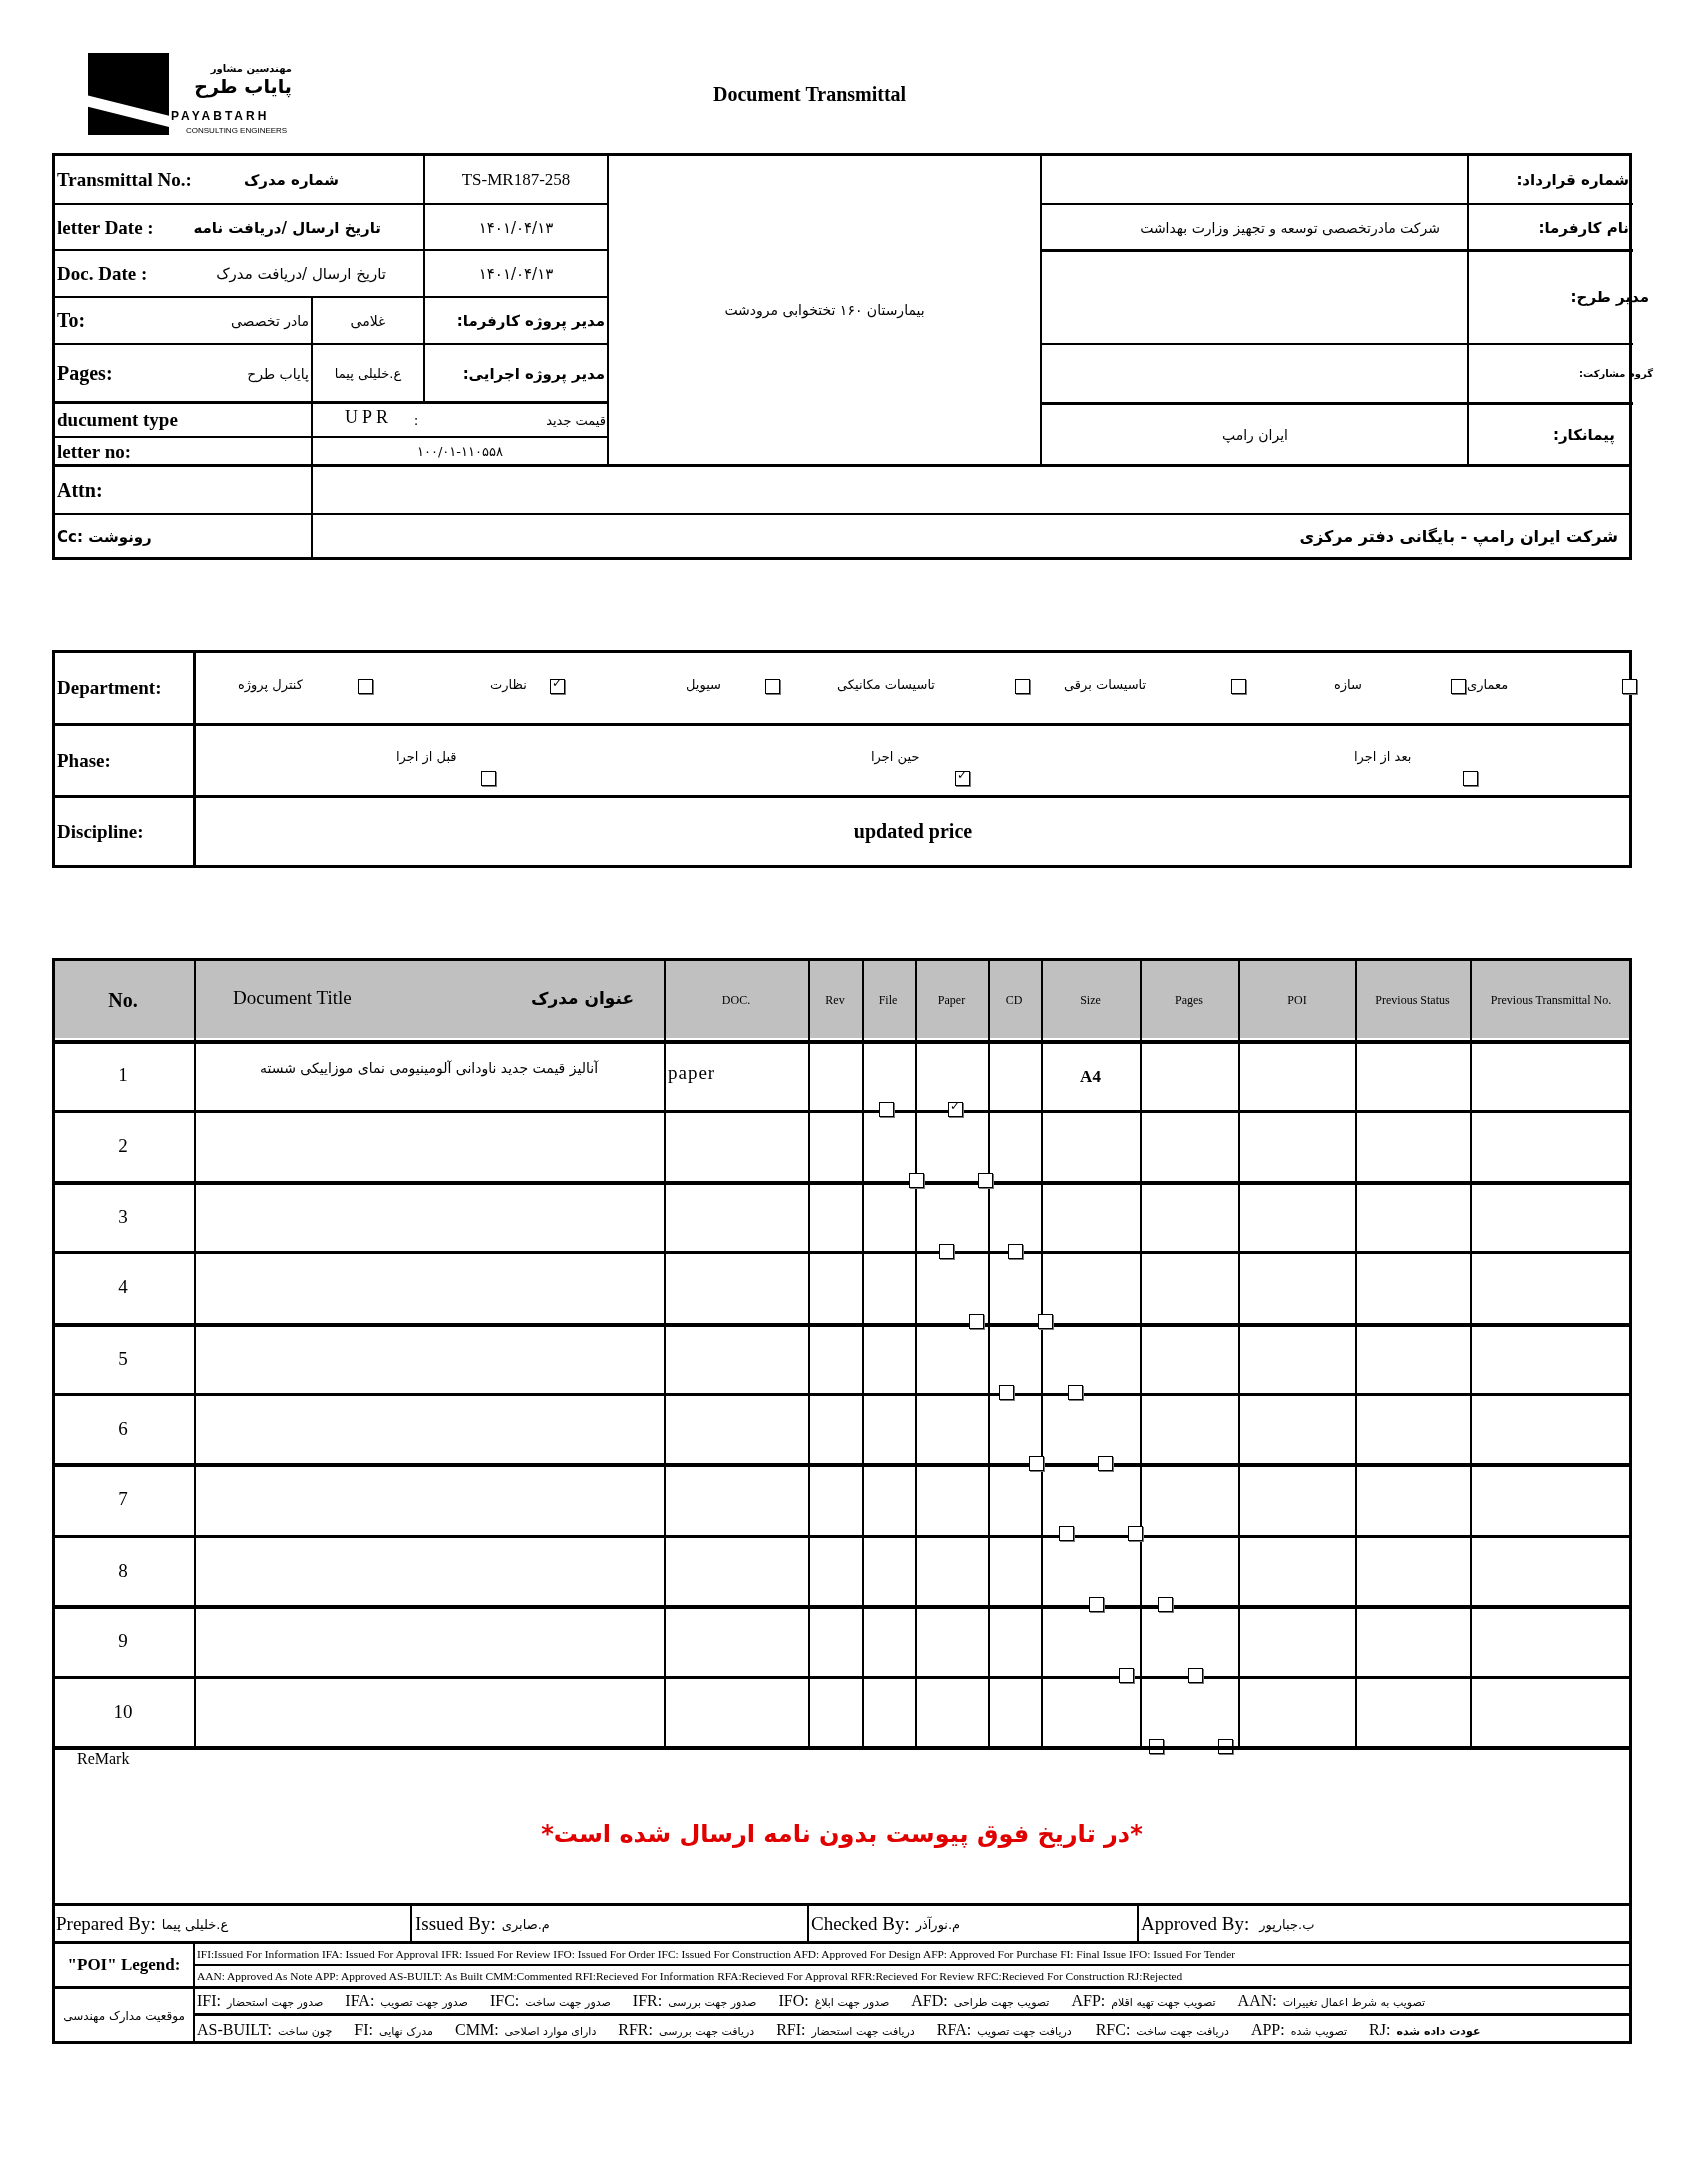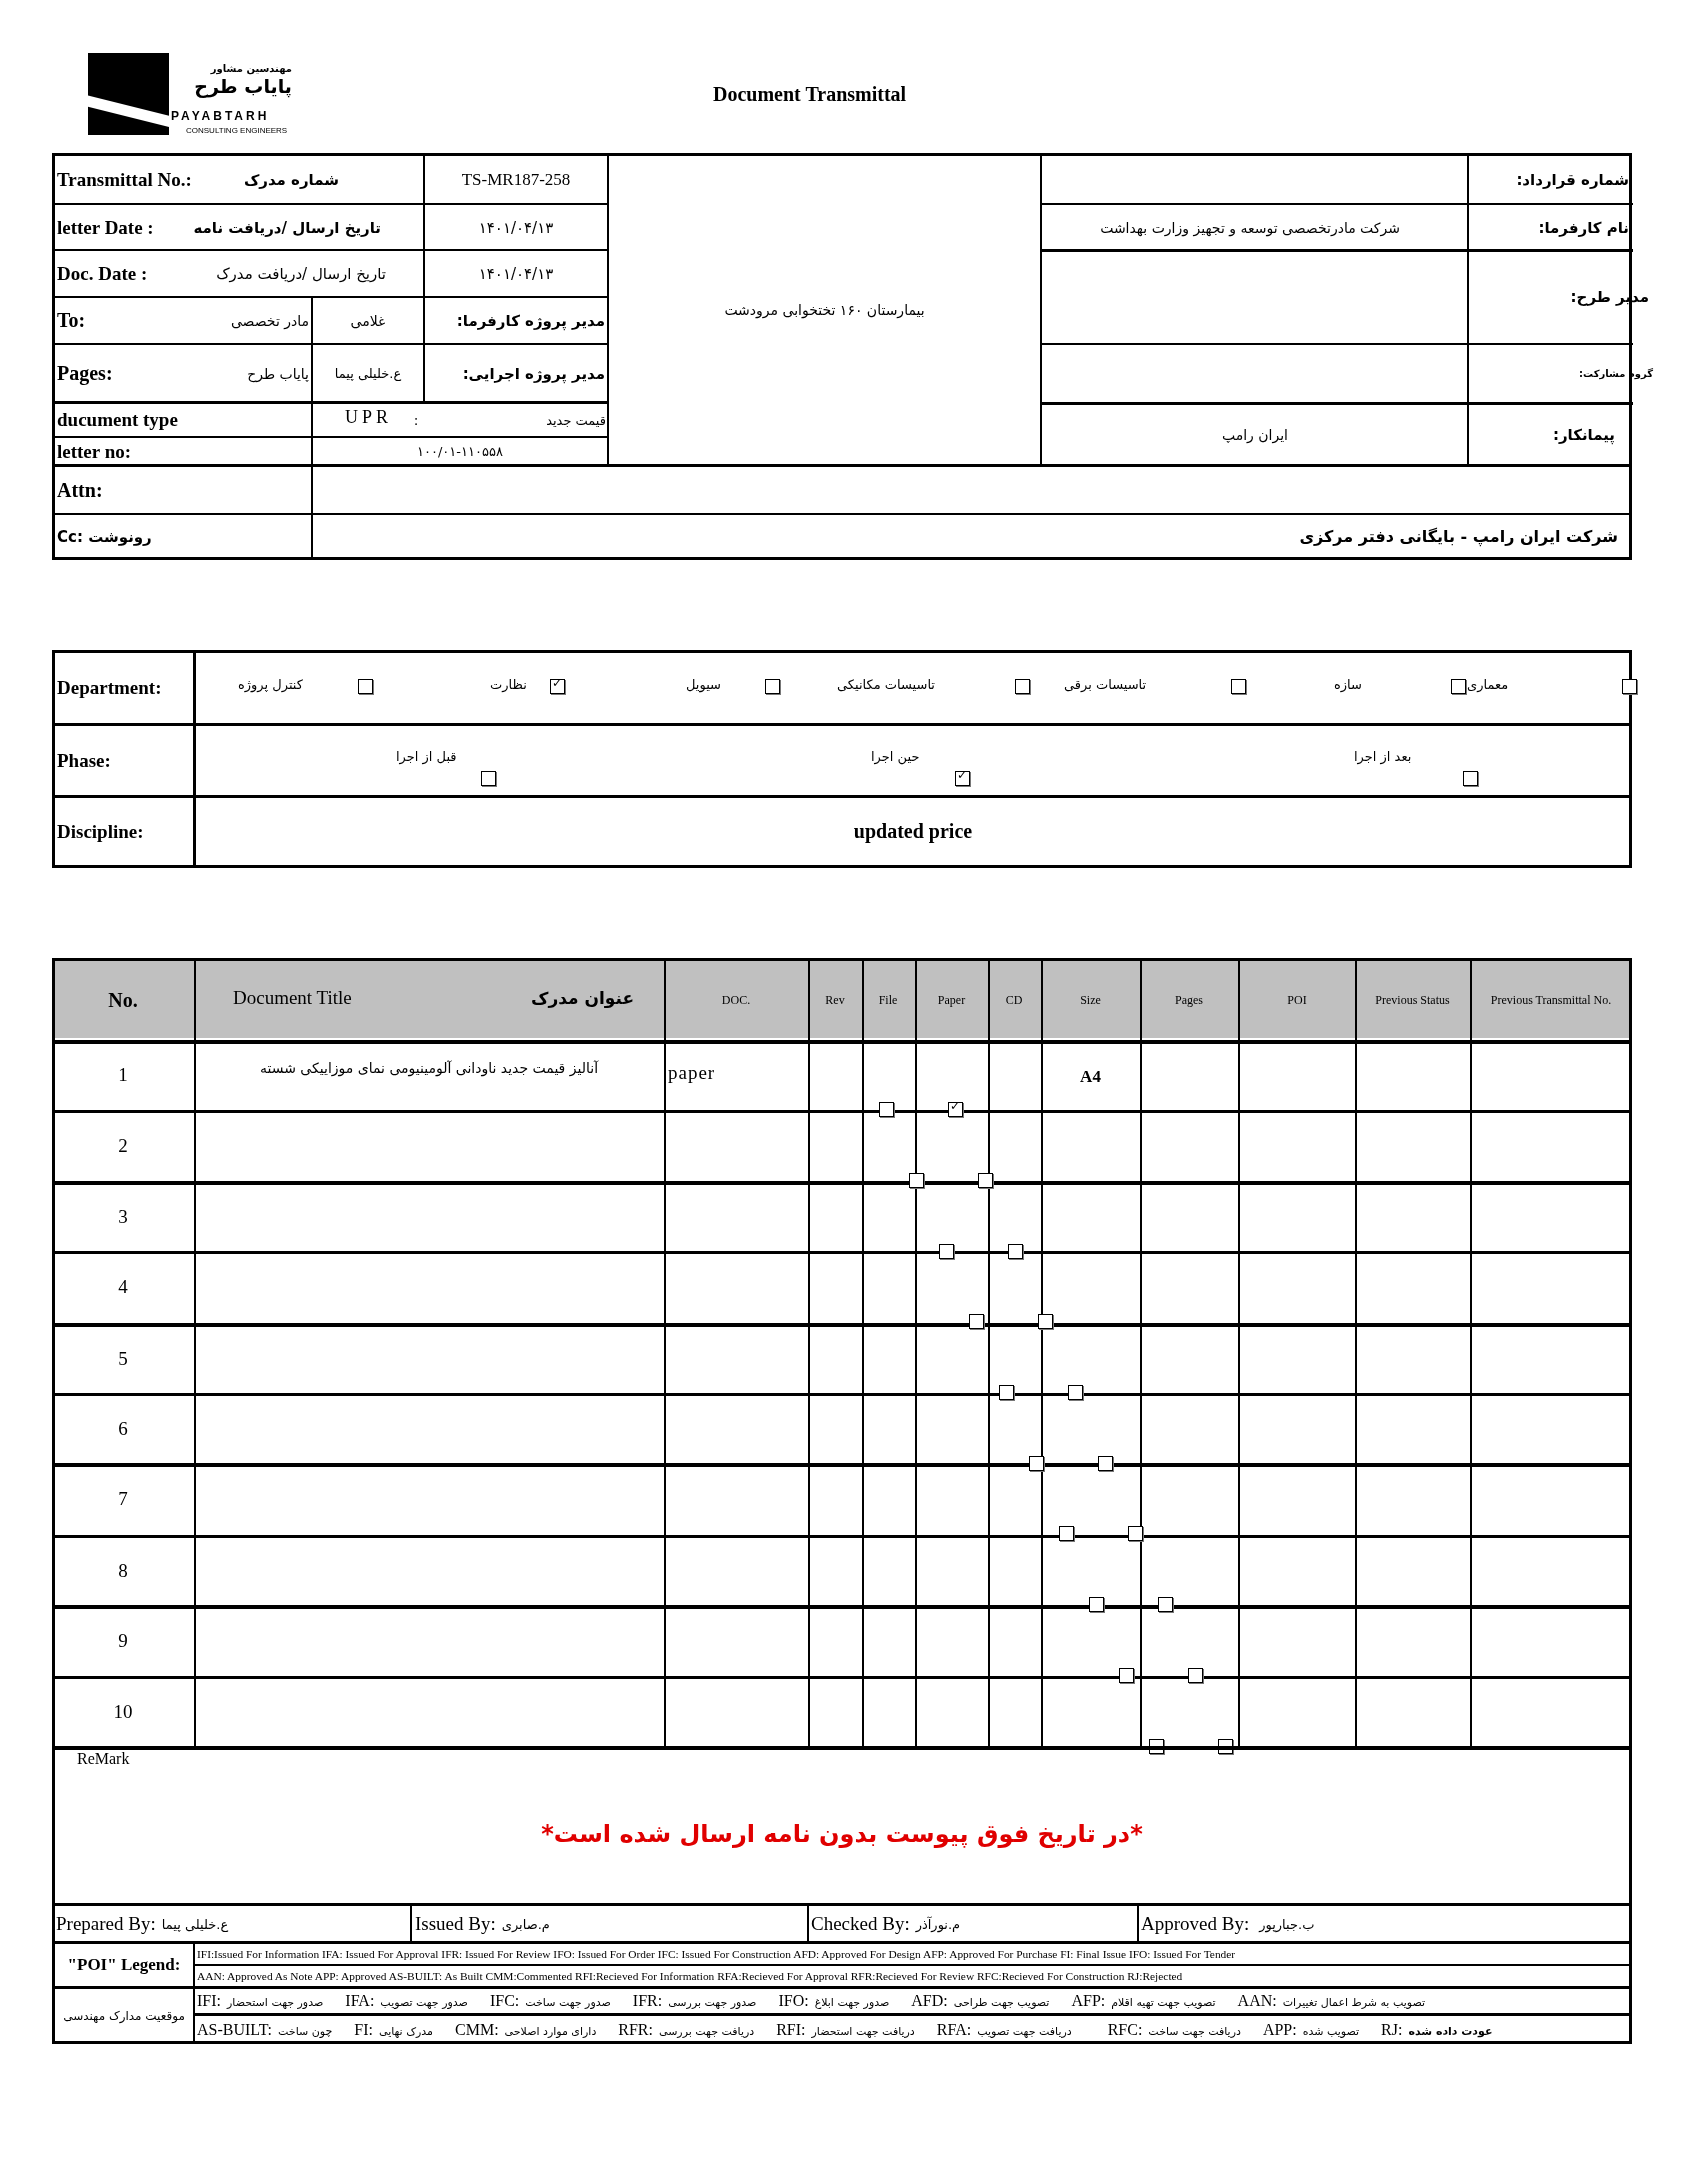--- a/index.html
+++ b/index.html
@@ -90,21 +90,21 @@
     <span class="fa" style="font-size:15px;">Cc: رونوشت</span>
   </div>
 <div class="cell fa bold rtl" style="left:313px;top:515px;width:1315px;height:43px;font-size:16px;padding-right:10px;">شرکت ایران رامپ - بایگانی دفتر مرکزی</div>
 
 <div class="cell fa rtl" style="left:609px;top:156px;width:431px;height:307px;font-size:14px;justify-content:center;">بیمارستان ۱۶۰ تختخوابی مرودشت</div>
 
 <div class="cell fa bold rtl" style="left:1469px;top:156px;width:160px;height:47px;font-size:15px;">شماره قرارداد:</div>
 <div class="cell fa rtl" style="left:1042px;top:156px;width:426px;height:47px;font-size:14px;justify-content:center;"></div>
 
 <div class="cell fa bold rtl" style="left:1469px;top:205px;width:160px;height:45px;font-size:15px;">نام کارفرما:</div>
-<div class="cell fa rtl" style="left:1042px;top:205px;width:426px;height:45px;font-size:14px;padding-right:68px;">شرکت مادرتخصصی توسعه و تجهیز وزارت بهداشت</div>
+<div class="cell fa rtl" style="left:1042px;top:205px;width:426px;height:45px;font-size:14px;padding-right:28px;">شرکت مادرتخصصی توسعه و تجهیز وزارت بهداشت</div>
 
 <div class="cell fa bold rtl" style="left:1469px;top:252px;width:180px;height:90px;font-size:15px;">مدیر طرح:</div>
 <div class="cell fa rtl" style="left:1042px;top:252px;width:426px;height:90px;font-size:14px;justify-content:center;"></div>
 
 <div class="cell fa bold rtl" style="left:1469px;top:345px;width:184px;height:57px;font-size:10px;">گروه مشارکت:</div>
 <div class="cell fa rtl" style="left:1042px;top:345px;width:426px;height:57px;font-size:14px;justify-content:center;"></div>
 
 <div class="cell fa bold rtl" style="left:1469px;top:405px;width:160px;height:59px;font-size:15px;padding-right:14px;">پیمانکار:</div>
 <div class="cell fa rtl" style="left:1042px;top:405px;width:426px;height:59px;font-size:14px;justify-content:center;">ایران رامپ</div>
 
@@ -212,18 +212,18 @@
     <span style="margin-right:22px;white-space:nowrap;"><span style="font-size:16px;">AFD:</span><span class="fa" style="font-size:11px;margin-left:6px;">تصویب جهت طراحی</span></span>
     <span style="margin-right:22px;white-space:nowrap;"><span style="font-size:16px;">AFP:</span><span class="fa" style="font-size:11px;margin-left:6px;">تصویب جهت تهیه اقلام</span></span>
     <span style="margin-right:22px;white-space:nowrap;"><span style="font-size:16px;">AAN:</span><span class="fa" style="font-size:11px;margin-left:6px;">تصویب به شرط اعمال تغییرات</span></span>
   </div>
 <div id="status-line-2" class="cell" style="left:197px;top:2016px;width:1432px;height:27px;white-space:nowrap;overflow:hidden;">
     <span style="margin-right:22px;white-space:nowrap;"><span style="font-size:16px;">AS-BUILT:</span><span class="fa" style="font-size:11px;margin-left:6px;">چون ساخت</span></span>
     <span style="margin-right:22px;white-space:nowrap;"><span style="font-size:16px;">FI:</span><span class="fa" style="font-size:11px;margin-left:6px;">مدرک نهایی</span></span>
     <span style="margin-right:22px;white-space:nowrap;"><span style="font-size:16px;">CMM:</span><span class="fa" style="font-size:11px;margin-left:6px;">دارای موارد اصلاحی</span></span>
     <span style="margin-right:22px;white-space:nowrap;"><span style="font-size:16px;">RFR:</span><span class="fa" style="font-size:11px;margin-left:6px;">دریافت جهت بررسی</span></span>
     <span style="margin-right:22px;white-space:nowrap;"><span style="font-size:16px;">RFI:</span><span class="fa" style="font-size:11px;margin-left:6px;">دریافت جهت استحضار</span></span>
-    <span style="margin-right:36px;white-space:nowrap;text-align:right;"><span style="font-size:16px;">RFA:</span><span class="fa" style="font-size:11px;margin-left:6px;">دریافت جهت تصویب</span></span>
+    <span style="margin-right:24px;white-space:nowrap;text-align:right;"><span style="font-size:16px;">RFA:</span><span class="fa" style="font-size:11px;margin-left:6px;">دریافت جهت تصویب</span></span>
     <span style="margin-right:22px;white-space:nowrap;"><span style="font-size:16px;">RFC:</span><span class="fa" style="font-size:11px;margin-left:6px;">دریافت جهت ساخت</span></span>
     <span style="margin-right:22px;white-space:nowrap;"><span style="font-size:16px;">APP:</span><span class="fa" style="font-size:11px;margin-left:6px;">تصویب شده</span></span>
     <span style="margin-right:22px;white-space:nowrap;"><span style="font-size:16px;">RJ:</span><span class="fa" style="font-size:11px;margin-left:6px;font-weight:bold;">عودت داده شده</span></span>
   </div>
 
 
 </body></html>

